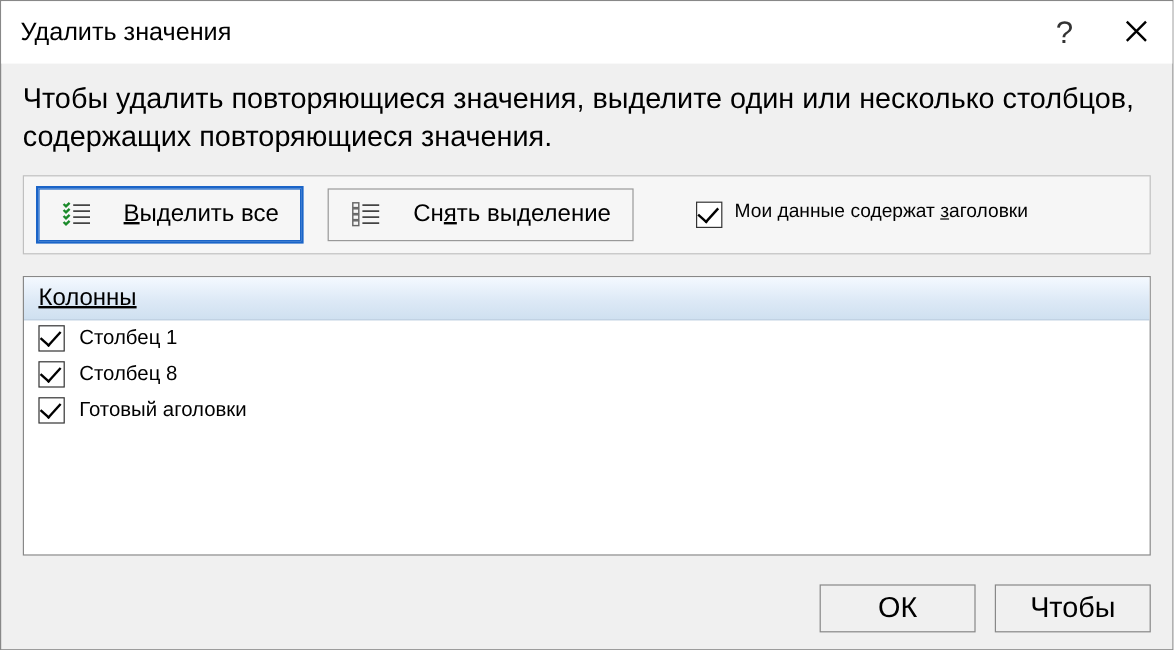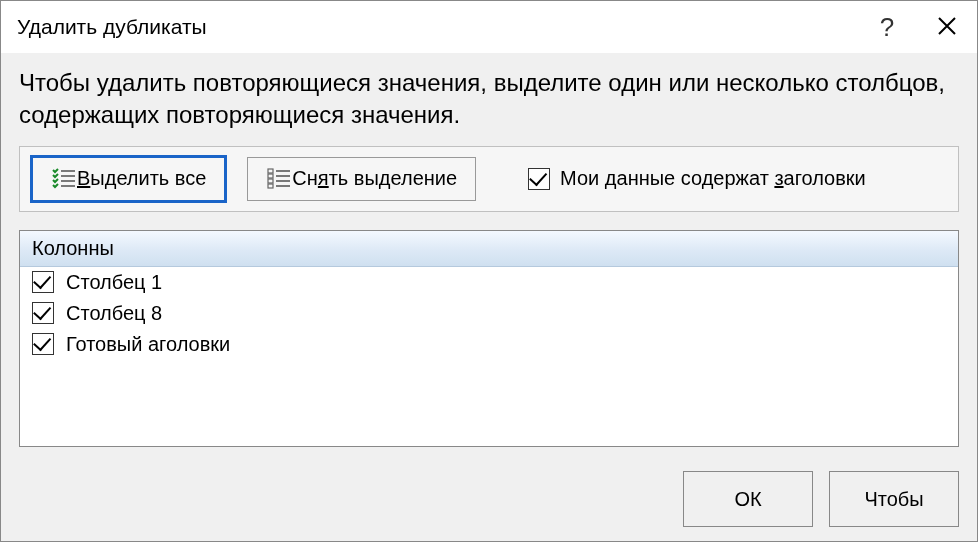--- a/index.html
+++ b/index.html
@@ -59,45 +59,45 @@
     background: #f6f6f6;
     padding: 10px 12px;
     display: flex;
     align-items: center;
     gap: 22px;
     margin-bottom: 18px;
   }
   .btn {
     display: inline-flex;
     align-items: center;
-    gap: 0;
+    gap: 26px;
     padding: 6px 18px;
     background: #f6f6f6;
     border: 1px solid #999;
     font-size: 20px;
     cursor: pointer;
     height: 44px;
   }
   .btn.primary-sel {
     outline: 2px solid #1a64c8;
     outline-offset: 0;
     border-color: #1a64c8;
   }
   .btn .icon-lines {
     width: 26px;
     height: 26px;
     display: inline-block;
   }
   .icon-lines svg { display:block; }
   .header-chk {
     display: flex;
-    align-items: center;
+    align-items: flex-start;
     gap: 10px;
     margin-left: 30px;
-    font-size: 20px;
+    font-size: 16px;
   }
   .chk {
     width: 22px;
     height: 22px;
     border: 1.5px solid #333;
     background: #fff;
     display: inline-flex;
     align-items: center;
     justify-content: center;
     cursor: pointer;
@@ -115,54 +115,55 @@
     flex: 1;
     border: 1px solid #888;
     background: #fff;
     overflow: auto;
   }
   .list-header {
     background: linear-gradient(#f4f9ff, #dde9f6 55%, #cfe0f0);
     border-bottom: 1px solid #b5c9dd;
     padding: 6px 12px;
     font-size: 20px;
+    text-decoration: underline;
   }
   .list-item {
     display: flex;
     align-items: center;
     gap: 12px;
     padding: 4px 12px;
-    font-size: 20px;
+    font-size: 17px;
   }
   .footer {
     display: flex;
     justify-content: flex-end;
     gap: 16px;
     padding: 14px 18px;
   }
   .footer .fbtn {
     min-width: 130px;
-    height: 56px;
+    height: 40px;
     border: 1px solid #888;
     background: #f0f0f0;
-    font-size: 20px;
+    font-size: 24px;
     display: flex;
     align-items: center;
     justify-content: center;
     cursor: pointer;
   }
   .underline-hotkey { text-decoration: underline; }
 </style>
 </head>
 <body>
 
 <div class="dialog">
 
   <div class="titlebar">
-    <div class="title">Удалить дубликаты</div>
+    <div class="title">Удалить значения</div>
     <div class="tbtn">
       <span>?</span>
     </div>
     <div class="tbtn">
       <span>
         <svg width="20" height="20" viewBox="0 0 20 20">
             <path d="M2 2 L18 18 M18 2 L2 18" stroke="#000" stroke-width="2" fill="none"></path>
           </svg>
       </span>
     </div>

